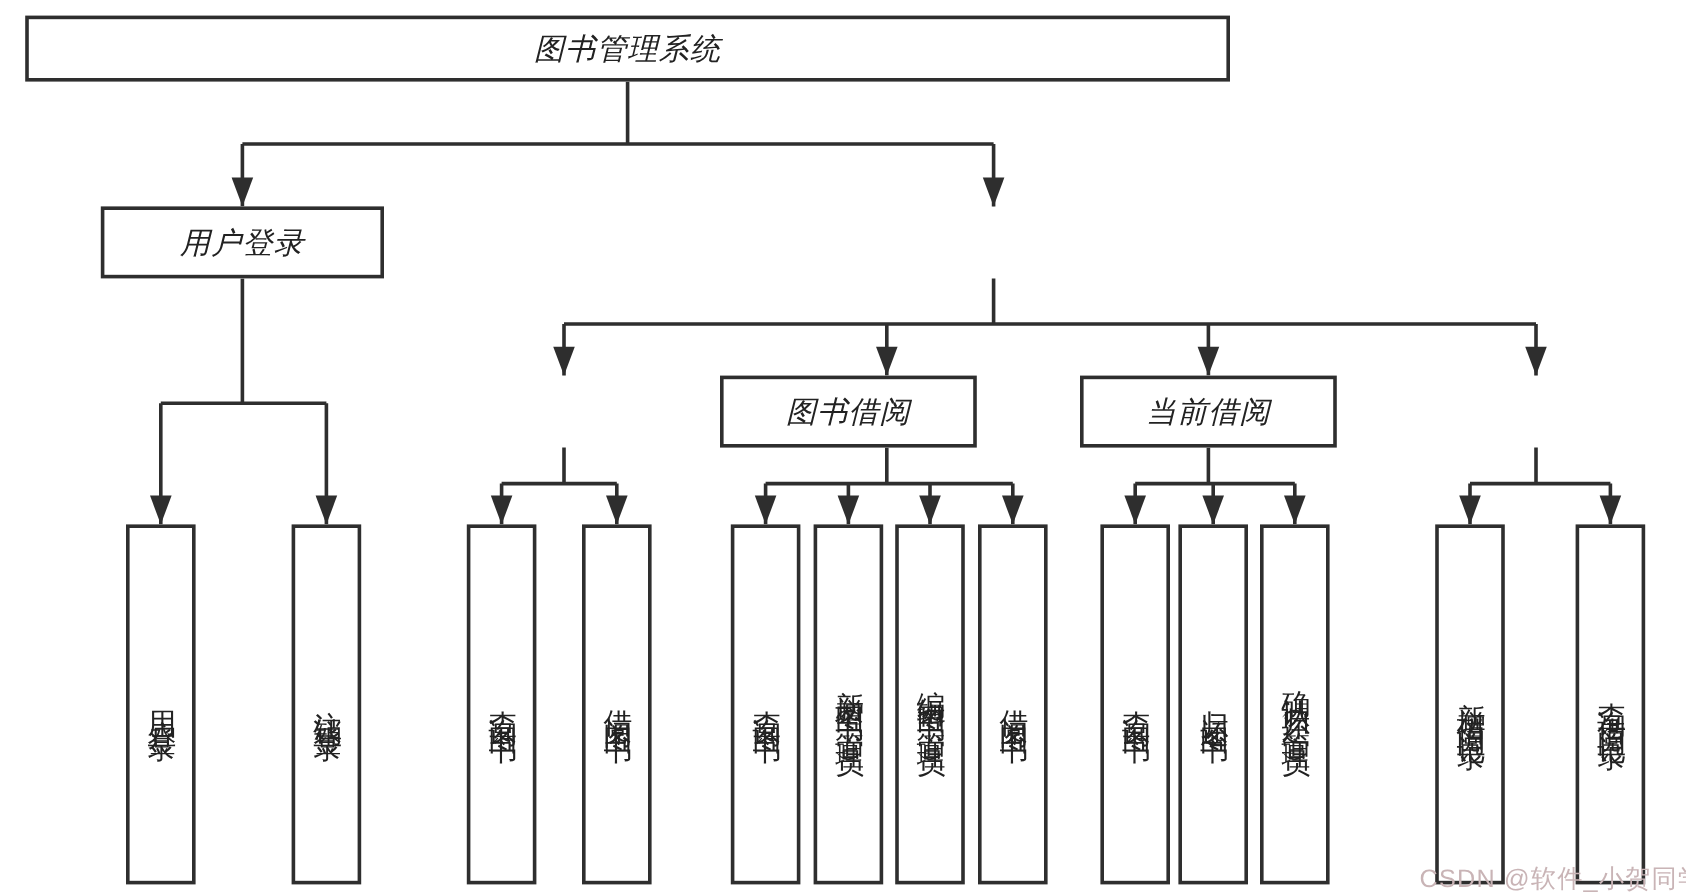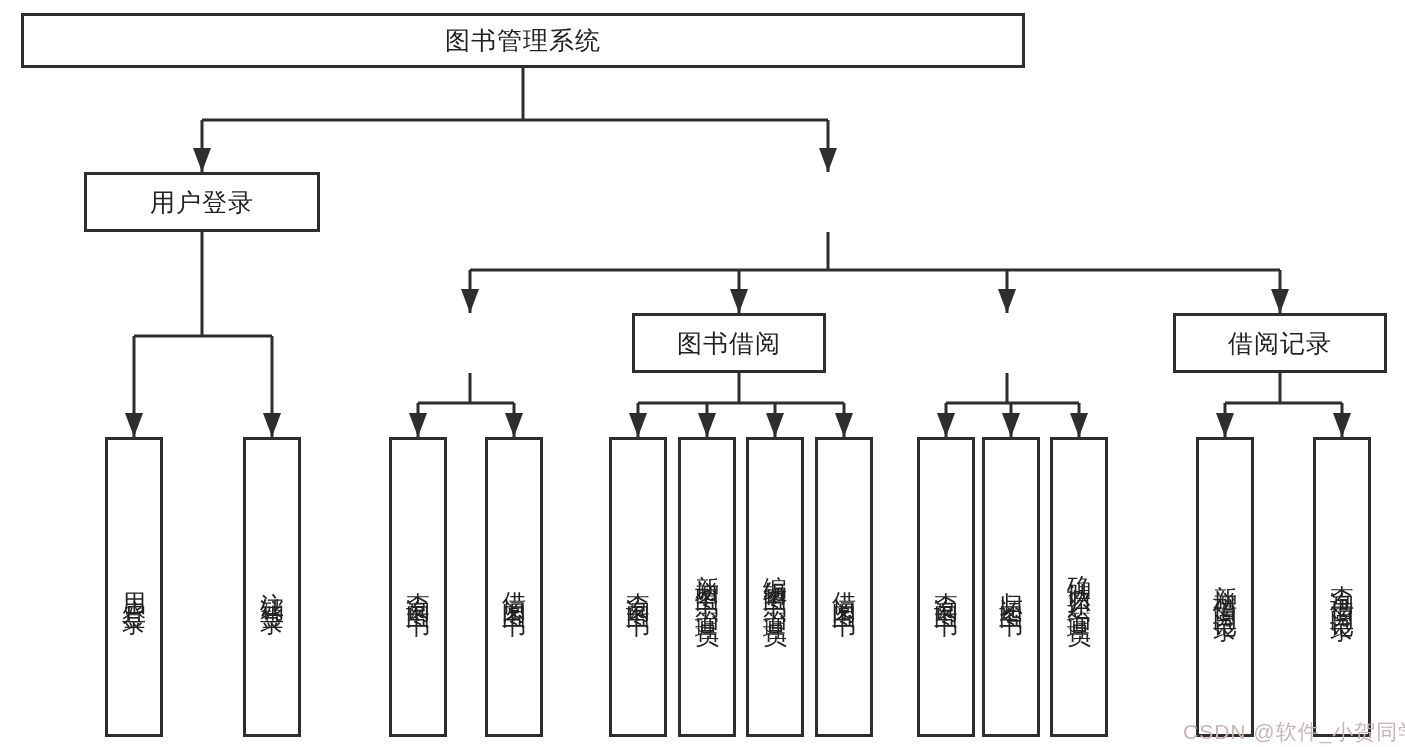--- a/index.html
+++ b/index.html
@@ -27,35 +27,36 @@
     background: #ffffff;
     display: flex;
     align-items: center;
     justify-content: center;
     color: #222222;
   }
   .hbox span {
     font-size: 25px;
     letter-spacing: 1px;
     white-space: nowrap;
+    font-style: italic;
   }
   .vbox span {
     writing-mode: vertical-rl;
     text-orientation: mixed;
     font-size: 24px;
     letter-spacing: 7px;
     line-height: 1;
     white-space: nowrap;
   }
   
   .n-root            { left: 21px;   top: 13px;  width: 1004px; height: 55px; }
   .n-user-login      { left: 84px;   top: 172px; width: 236px;  height: 60px; }
   .n-book-mgmt       { left: 711px;  top: 172px; width: 234px;  height: 60px; }
   .n-new-book        { left: 363px;  top: 313px; width: 214px;  height: 60px; }
-  .n-book-borrow     { left: 632px;  top: 313px; width: 194px;  height: 60px; }
+  .n-book-borrow     { left: 600px;  top: 313px; width: 214px;  height: 60px; }
   .n-current-borrow  { left: 900px;  top: 313px; width: 214px;  height: 60px; }
   .n-borrow-record   { left: 1173px; top: 313px; width: 214px;  height: 60px; }
   .leaf { top: 437px; width: 58px; height: 300px; }
   .l-user-login      { left: 105px; }
   .l-logout          { left: 243px; }
   .l-query1          { left: 389px; }
   .l-borrow1         { left: 485px; }
   .l-query2          { left: 609px; }
   .l-add-book        { left: 678px; }
   .l-edit-book       { left: 746px; }
@@ -124,22 +125,22 @@
     <span>图书管理系统</span>
   </div>
 
   <div class="node hbox n-user-login" style="border-color: rgb(46, 46, 46); color: rgb(34, 34, 34);">
     <span>用户登录</span>
   </div>
 
   <div class="node hbox n-book-borrow" style="border-color: rgb(46, 46, 46); color: rgb(34, 34, 34);">
     <span>图书借阅</span>
   </div>
-  <div class="node hbox n-borrow-record" style="border-color: rgb(46, 46, 46); color: rgb(34, 34, 34);">
-    <span>借阅记录</span>
+  <div class="node hbox n-current-borrow" style="border-color: rgb(46, 46, 46); color: rgb(34, 34, 34);">
+    <span>当前借阅</span>
   </div>
 
   <div class="node vbox leaf l-user-login" style="border-color: rgb(46, 46, 46); color: rgb(34, 34, 34);">
     <span>用户登录</span>
   </div>
   <div class="node vbox leaf l-logout" style="border-color: rgb(46, 46, 46); color: rgb(34, 34, 34);">
     <span>注销登录</span>
   </div>
   <div class="node vbox leaf l-query1" style="border-color: rgb(46, 46, 46); color: rgb(34, 34, 34);">
     <span>查询图书</span>

